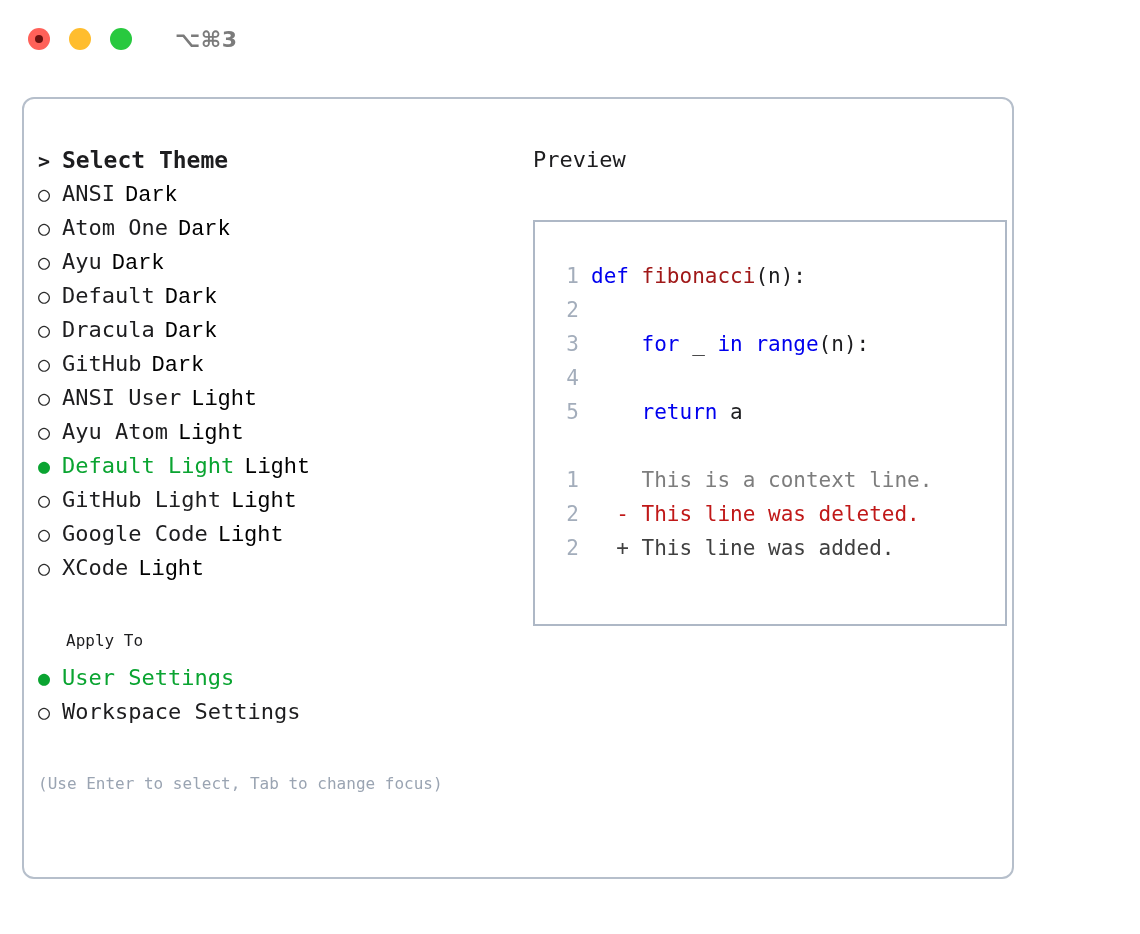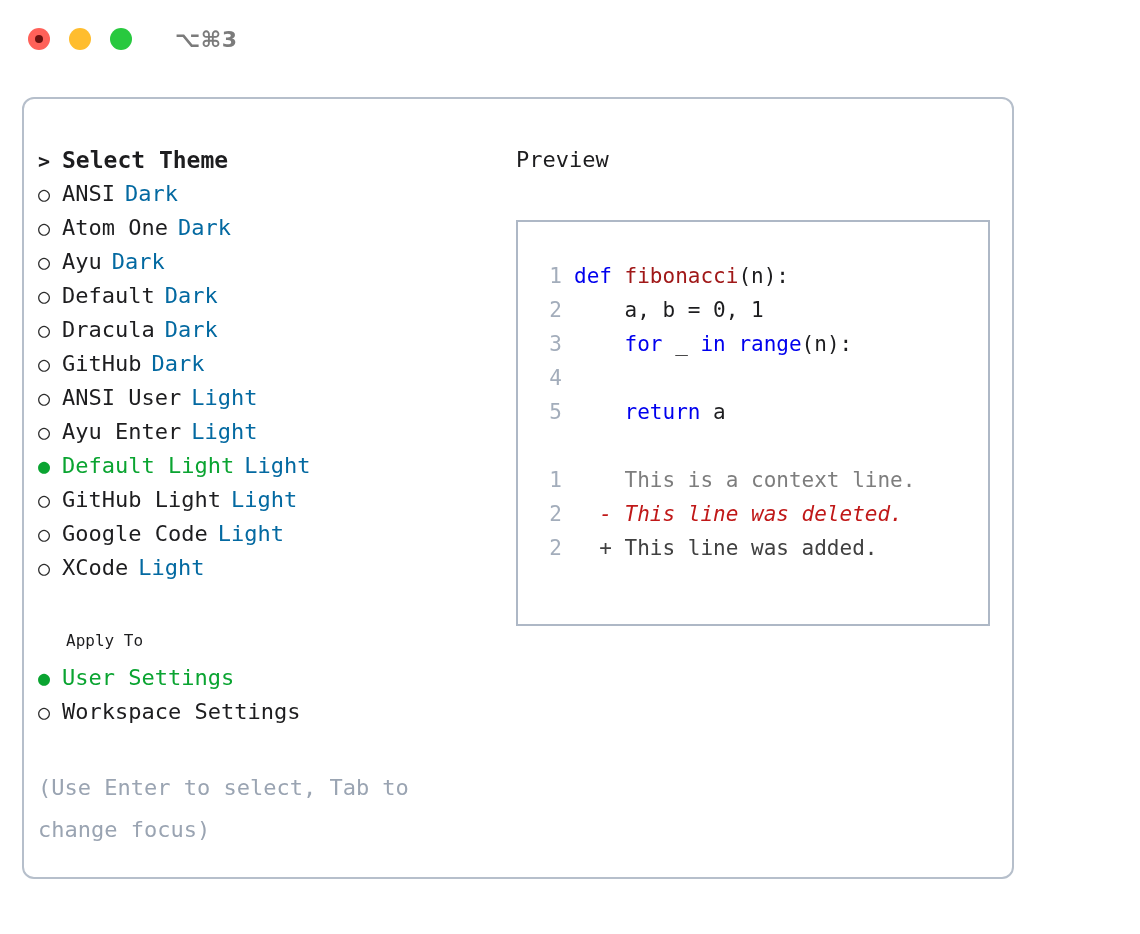--- a/index.html
+++ b/index.html
@@ -109,46 +109,47 @@
   }
   .bullet.filled { color: #0aa431; }
   .row.header-row {
     font-weight: bold;
     font-size: 23px;
   }
   .row.header-row .bullet { color: #1d1d1f; font-weight: bold; }
   .name { color: #1d1d1f; }
   .row.selected .name { color: #0aa431; }
   .tag {
-    color: #0369a1;
+    color: #000000;
     margin-left: 10px;
+    font-family: Liberation Mono, monospace;
   }
   .group-title {
     font-size: 16px;
     color: #1d1d1f;
     height: 34px;
     display: flex;
     align-items: baseline;
     padding-left: 28px;
     white-space: pre;
   }
   .spacer-lg { height: 42px; }
   .spacer-sm { height: 34px; }
   .hint {
-    font-size: 22px;
+    font-size: 16px;
     color: #9aa4b2;
-    line-height: 42px;
+    line-height: 34px;
     width: 408px;
     white-space: pre-wrap;
   }
 
   
   .right-col {
     position: absolute;
-    left: 472px;
+    left: 489px;
     top: 48px;
     width: 492px;
     padding-left: 20px;
   }
   .preview-label {
     font-size: 22px;
     color: #1d1d1f;
     height: 34px;
   }
   .preview-box {
@@ -172,21 +173,21 @@
     width: 26px;
     flex: 0 0 26px;
     text-align: right;
     color: #a3adbb;
     margin-right: 12px;
   }
   .kw   { color: #0000ee; }
   .fn   { color: #a01818; }
   .plain{ color: #1d1d1f; }
   .ctx  { color: #7d7d7d; }
-  .del  { color: #c01818; font-style: italic; }
+  .del  { color: #c01818; }
   .add  { color: #404040; }
   .blank-line { height: 34px; }
 </style>
 </head>
 <body>
 
 <div class="app-window">
 
   <div class="titlebar">
     <div class="traffic-lights">
@@ -208,21 +209,21 @@
         </div>
 
         <div id="theme-list">
             <div class="row"><span class="bullet">○</span><span class="name">ANSI</span><span class="tag">Dark</span></div>
             <div class="row"><span class="bullet">○</span><span class="name">Atom One</span><span class="tag">Dark</span></div>
             <div class="row"><span class="bullet">○</span><span class="name">Ayu</span><span class="tag">Dark</span></div>
             <div class="row"><span class="bullet">○</span><span class="name">Default</span><span class="tag">Dark</span></div>
             <div class="row"><span class="bullet">○</span><span class="name">Dracula</span><span class="tag">Dark</span></div>
             <div class="row"><span class="bullet">○</span><span class="name">GitHub</span><span class="tag">Dark</span></div>
             <div class="row"><span class="bullet">○</span><span class="name">ANSI User</span><span class="tag">Light</span></div>
-            <div class="row"><span class="bullet">○</span><span class="name">Ayu Enter</span><span class="tag">Light</span></div>
+            <div class="row"><span class="bullet">○</span><span class="name">Ayu Atom</span><span class="tag">Light</span></div>
             <div class="row selected"><span class="bullet filled">●</span><span class="name">Default Light</span><span class="tag">Light</span></div>
             <div class="row"><span class="bullet">○</span><span class="name">GitHub Light</span><span class="tag">Light</span></div>
             <div class="row"><span class="bullet">○</span><span class="name">Google Code</span><span class="tag">Light</span></div>
             <div class="row"><span class="bullet">○</span><span class="name">XCode</span><span class="tag">Light</span></div>
           </div>
 
         <div class="spacer-lg"></div>
 
         <div class="group-title">Apply To</div>
         <div id="apply-list">
@@ -232,21 +233,21 @@
 
         <div class="spacer-sm"></div>
         <div class="hint">(Use Enter to select, Tab to change focus)</div>
       </div>
 
       <div class="right-col">
         <div class="preview-label">Preview</div>
         <div class="preview-box">
           <div id="code-sample">
               <div class="code-line"><span class="lineno">1</span><span class="kw">def </span><span class="fn">fibonacci</span><span class="plain">(n):</span></div>
-              <div class="code-line"><span class="lineno">2</span><span class="plain">    a, b = 0, 1</span></div>
+              <div class="code-line"><span class="lineno">2</span></div>
               <div class="code-line"><span class="lineno">3</span><span class="kw">    for </span><span class="plain">_ </span><span class="kw">in </span><span class="kw">range</span><span class="plain">(n):</span></div>
               <div class="code-line"><span class="lineno">4</span></div>
               <div class="code-line"><span class="lineno">5</span><span class="kw">    return </span><span class="plain">a</span></div>
             </div>
           <div class="blank-line"></div>
           <div id="diff-sample">
               <div class="code-line"><span class="lineno">1</span><span class="ctx">    This is a context line.</span></div>
               <div class="code-line"><span class="lineno">2</span><span class="del">  - This line was deleted.</span></div>
               <div class="code-line"><span class="lineno">2</span><span class="add">  + This line was added.</span></div>
             </div>

